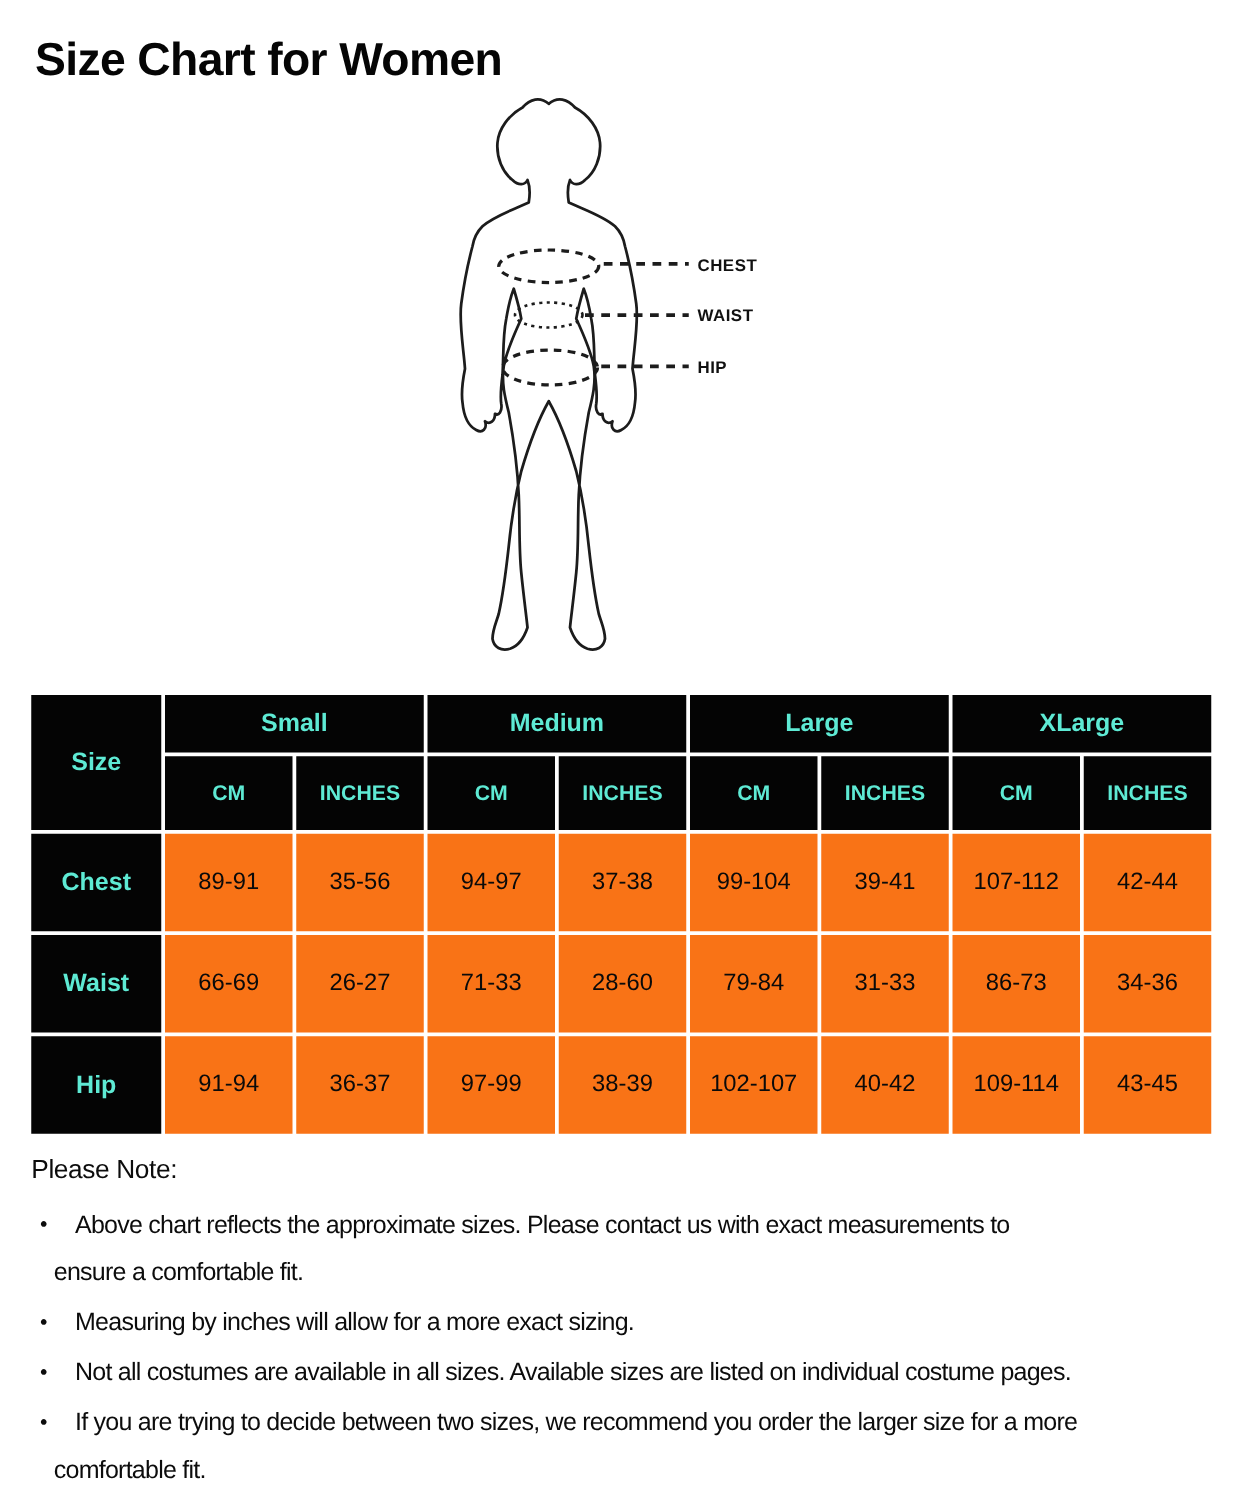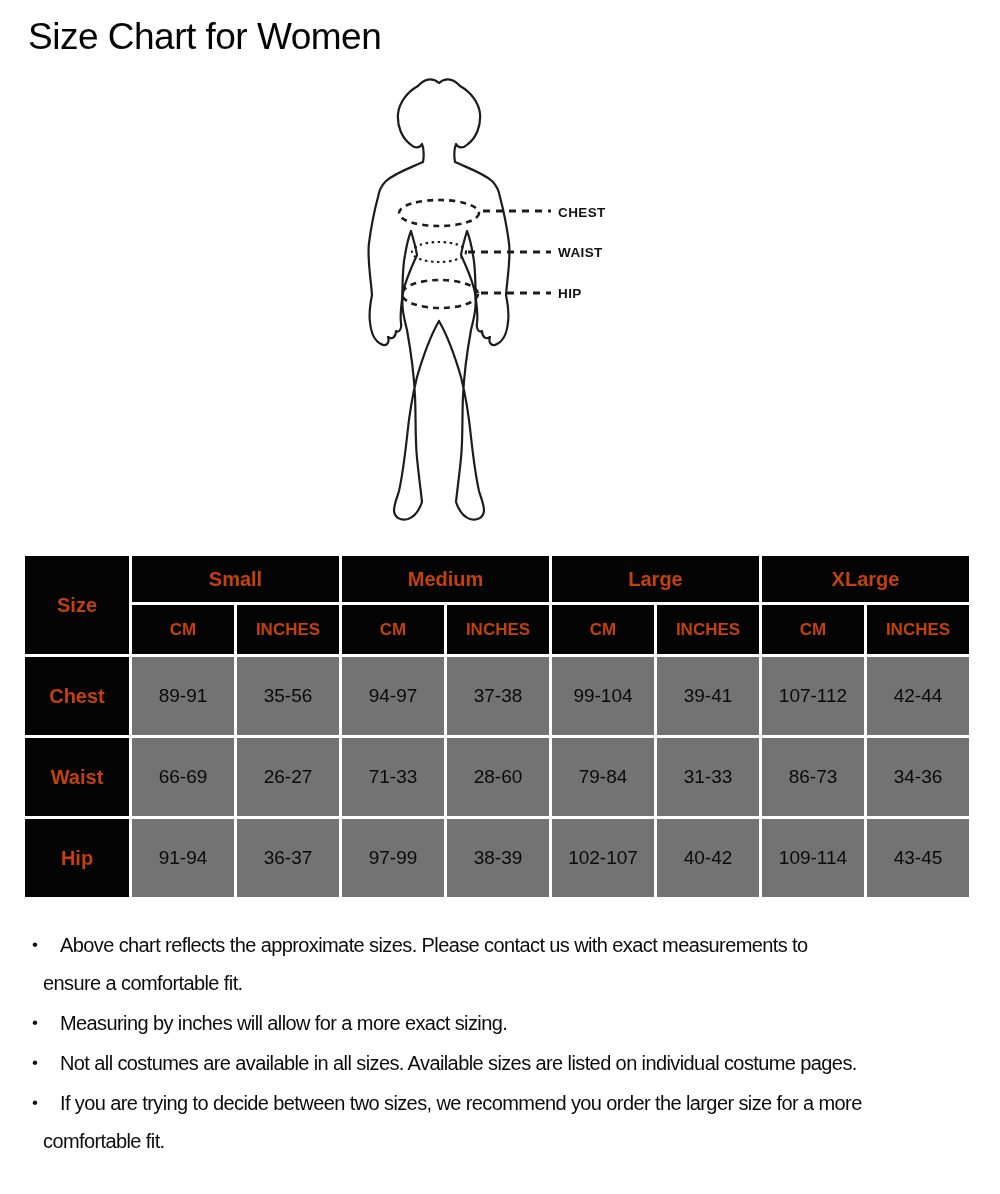--- a/index.html
+++ b/index.html
@@ -7,23 +7,23 @@
     width: 1000px; height: 1194px;
     background: #ffffff;
     font-family: "Liberation Sans", sans-serif;
     color: #000;
     position: relative;
     overflow: hidden;
   }
 
   .page-title {
     position: absolute;
-    left: 28px; top: 16px;
+    left: 28px; top: 27px;
     font-size: 37px;
-    font-weight: normal;
+    font-weight: bold;
     letter-spacing: -0.5px;
     color: #050505;
   }
 
   .figure-svg {
     position: absolute;
     left: 0; top: 0;
     width: 1000px; height: 545px;
   }
   .body-line { fill: #ffffff; stroke: #1c1c1c; stroke-width: 2.2; stroke-linejoin: round; stroke-linecap: round; }
@@ -46,27 +46,27 @@
     border-spacing: 3px 3px;
     table-layout: fixed;
   }
   table.size-table col.c-size { width: 104px; }
   table.size-table col.c-val  { width: 102px; }
   table.size-table th, table.size-table td {
     padding: 0;
     text-align: center;
     vertical-align: middle;
   }
-  .hdr { background: #040404; color: #c2410c; font-weight: bold; }
+  .hdr { background: #040404; color: #5eead4; font-weight: bold; }
   th.size-head { font-size: 20px; }
   th.group-head { font-size: 20px; height: 46px; }
-  th.unit-head { font-size: 17px; height: 49px; }
+  th.unit-head { font-size: 17px; height: 59px; }
   th.row-head { font-size: 20px; height: 78px; }
   td.val-cell {
-    background: #737373;
+    background: #f97316;
     color: #0a0a0a;
     font-size: 19px;
     height: 78px;
   }
 
   .notes {
     position: absolute;
     left: 25px; top: 924px;
     width: 970px;
     color: #0c0c0c;
@@ -209,20 +209,21 @@
     <td class="val-cell">38-39</td>
     <td class="val-cell">102-107</td>
     <td class="val-cell">40-42</td>
     <td class="val-cell">109-114</td>
     <td class="val-cell">43-45</td>
   </tr>
 </tbody>
   </table>
 
 <div class="notes">
+  <div class="notes-heading">Please Note:</div>
 
   <div class="note-item">
     <span class="note-bullet">•</span>
     <div class="note-line">Above chart reflects the approximate sizes. Please contact us with exact measurements to</div>
     <div class="note-line cont">ensure a comfortable fit.</div>
   </div>
 
   <div class="note-item">
     <span class="note-bullet">•</span>
     <div class="note-line">Measuring by inches will allow for a more exact sizing.</div>

